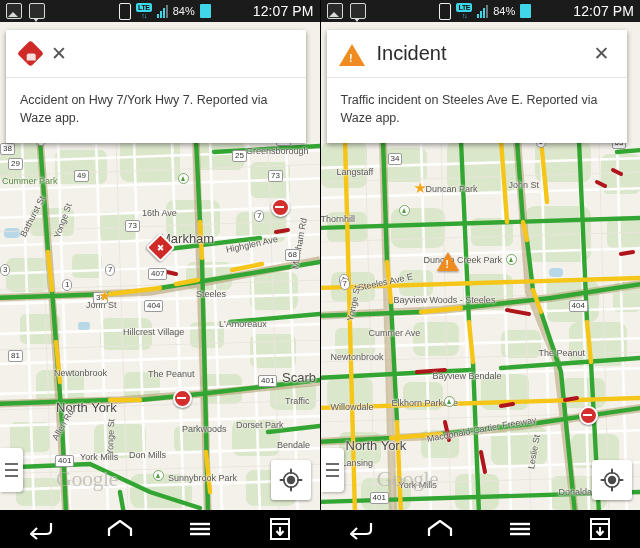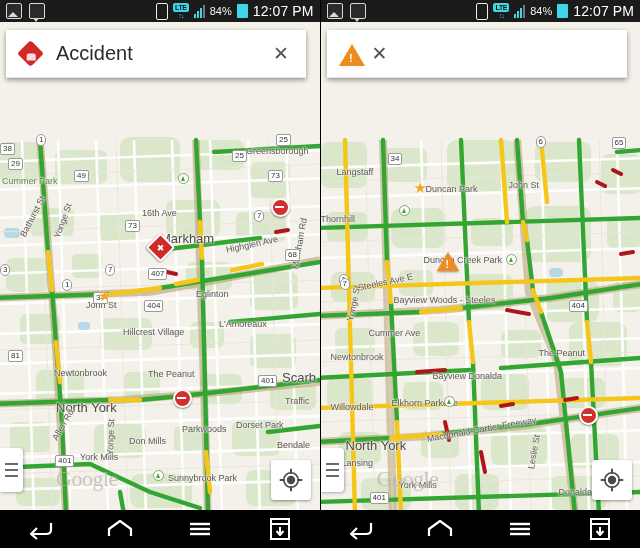--- a/index.html
+++ b/index.html
@@ -25,21 +25,21 @@
   .lte{background:#3fd7e8;color:#111;font-size:7px;font-weight:bold;padding:1px 2px;border-radius:2px;
        line-height:7px;letter-spacing:-.3px;}
   .lte-wrap{display:flex;flex-direction:column;align-items:center;gap:1px;}
   .lte-arrows{color:#3fd7e8;font-size:7px;line-height:6px;letter-spacing:-1px;}
   .bars{display:flex;align-items:flex-end;gap:1px;height:13px;}
   .bars i{display:block;width:2px;background:#3fd7e8;}
   .bars i:nth-child(1){height:4px}.bars i:nth-child(2){height:7px}
   .bars i:nth-child(3){height:10px}.bars i:nth-child(4){height:13px;background:#6f7a7c}
   .sb-text{color:#f2f2f2;font-size:11px;}
   .battery{width:11px;height:14px;background:#3fd7e8;border-radius:1px;}
-  .clock{color:#fff;font-size:14px;letter-spacing:.1px;}
+  .clock{color:#fff;font-size:14px;letter-spacing:.1px;margin-left:37px;}
 
   
   .map{position:absolute;top:22px;left:0;width:320px;height:488px;background:#f4f1ea;overflow:hidden;}
   .map svg{display:block;}
   .maplabel{position:absolute;color:#5b5b5b;font-size:9px;white-space:nowrap;
             text-shadow:0 0 2px #f4f1ea,0 0 2px #f4f1ea,0 0 3px #f4f1ea;pointer-events:none;}
   .maplabel.big{font-size:13px;color:#4a4a4a;}
   .maplabel.park{color:#5b8a4a;}
 
   .shield{position:absolute;background:#fff;border:1px solid #9a9a9a;border-radius:2px;
@@ -251,33 +251,33 @@
       </svg>
 
       <div>
           <div class="maplabel park" style="left: 2px; top: 154px;">Cummer Park</div>
           <div class="maplabel" style="left: 18px; top: 212px; transform: rotate(-63deg); transform-origin: 0px 0px;">Bathurst St</div>
           <div class="maplabel" style="left: 52px; top: 214px; transform: rotate(-70deg); transform-origin: 0px 0px;">Yonge St</div>
           <div class="maplabel" style="left: 142px; top: 186px;">16th Ave</div>
           <div class="maplabel big" style="left: 160px; top: 209px;">Markham</div>
           <div class="maplabel" style="left: 246px; top: 124px;">Greensborough</div>
           <div class="maplabel" style="left: 225px; top: 223px; transform: rotate(-12deg); transform-origin: 0px 0px;">Highglen Ave</div>
-          <div class="maplabel" style="left: 196px; top: 267px;">Eglinton</div>
+          <div class="maplabel" style="left: 196px; top: 267px;">Steeles</div>
           <div class="maplabel" style="left: 290px; top: 246px; transform: rotate(-80deg); transform-origin: 0px 0px;">Markham Rd</div>
           <div class="maplabel" style="left: 86px; top: 278px;">John St</div>
           <div class="maplabel" style="left: 123px; top: 305px;">Hillcrest Village</div>
           <div class="maplabel" style="left: 219px; top: 297px;">L'Amoreaux</div>
           <div class="maplabel" style="left: 54px; top: 346px;">Newtonbrook</div>
           <div class="maplabel" style="left: 148px; top: 347px;">The Peanut</div>
           <div class="maplabel big" style="left: 282px; top: 348px; text-align: right;">Scarb</div>
           <div class="maplabel" style="left: 285px; top: 374px;">Traffic</div>
           <div class="maplabel big" style="left: 56px; top: 378px;">North York</div>
           <div class="maplabel" style="left: 182px; top: 402px;">Parkwoods</div>
           <div class="maplabel" style="left: 236px; top: 398px;">Dorset Park</div>
-          <div class="maplabel" style="left: 129px; top: 414px;">Don Mills</div>
+          <div class="maplabel" style="left: 129px; top: 428px;">Don Mills</div>
           <div class="maplabel" style="left: 277px; top: 418px;">Bendale</div>
           <div class="maplabel" style="left: 80px; top: 430px;">York Mills</div>
           <div class="maplabel" style="left: 168px; top: 451px;">Sunnybrook Park</div>
           <div class="maplabel" style="left: 105px; top: 433px; transform: rotate(-88deg); transform-origin: 0px 0px;">Yonge St</div>
           <div class="maplabel" style="left: 50px; top: 415px; transform: rotate(-60deg); transform-origin: 0px 0px;">Allen Rd</div>
         </div>
       <div>
           <div class="shield" style="left: 0px; top: 121px;">38</div>
           <div class="shield oval" style="left: 36px; top: 112px;">1</div>
           <div class="shield" style="left: 8px; top: 136px;">29</div>
@@ -329,23 +329,23 @@
           </g>
         </svg>
       </div>
     </div>
 
     <div class="card">
       <div class="card-head">
         <div class="card-badge">
           <div class="badge-diamond"></div>
         </div>
-        <div class="card-title">Accident</div>
         <div class="card-close">✕</div>
       </div>
+      <div class="card-body">Accident on Hwy 7/York Hwy 7. Reported via Waze app.</div>
     </div>
   </div>
 
   <div class="panel right">
 
     <div class="statusbar">
       <div class="sb-left">
         <span class="sb-ico ico-photo"></span>
         <span class="sb-ico ico-msg"></span>
       </div>
@@ -497,21 +497,21 @@
           <div class="maplabel" style="left: 16px; top: 145px;">Langstaff</div>
           <div class="maplabel" style="left: 105px; top: 162px;">Duncan Park</div>
           <div class="maplabel" style="left: 0px; top: 192px;">Thornhill</div>
           <div class="maplabel" style="left: 188px; top: 158px;">John St</div>
           <div class="maplabel" style="left: 103px; top: 233px;">Duncan Creek Park</div>
           <div class="maplabel" style="left: 36px; top: 261px; transform: rotate(-12deg); transform-origin: 0px 0px;">Steeles Ave E</div>
           <div class="maplabel" style="left: 73px; top: 273px;">Bayview Woods - Steeles</div>
           <div class="maplabel" style="left: 24px; top: 298px; transform: rotate(-78deg); transform-origin: 0px 0px;">Yonge St</div>
           <div class="maplabel" style="left: 48px; top: 306px;">Cummer Ave</div>
           <div class="maplabel" style="left: 10px; top: 330px;">Newtonbrook</div>
-          <div class="maplabel" style="left: 112px; top: 349px;">Bayview Donalda</div>
+          <div class="maplabel" style="left: 112px; top: 349px;">Bayview Bendale</div>
           <div class="maplabel" style="left: 218px; top: 326px;">The Peanut</div>
           <div class="maplabel" style="left: 10px; top: 380px; text-align: center;">Willowdale</div>
           <div class="maplabel" style="left: 71px; top: 376px;">Elkhorn Parkette</div>
           <div class="maplabel" style="left: 105px; top: 412px; transform: rotate(-10deg); transform-origin: 0px 0px;">Macdonald-Cartier Freeway</div>
           <div class="maplabel big" style="left: 25px; top: 416px;">North York</div>
           <div class="maplabel" style="left: 21px; top: 436px;">Lansing</div>
           <div class="maplabel" style="left: 78px; top: 458px;">York Mills</div>
           <div class="maplabel" style="left: 205px; top: 446px; transform: rotate(-80deg); transform-origin: 0px 0px;">Leslie St</div>
           <div class="maplabel" style="left: 238px; top: 465px;">Donalda Club</div>
         </div>
@@ -557,22 +557,24 @@
       </div>
     </div>
 
     <div class="card">
       <div class="card-head">
         <div class="card-badge">
           <div class="badge-tri">
               <b>!</b>
             </div>
         </div>
+        <div class="card-title">Incident</div>
         <div class="card-close">✕</div>
       </div>
+      <div class="card-body">Traffic incident on Steeles Ave E. Reported via Waze app.</div>
     </div>
   </div>
 </div>
 
 <div class="navbar">
   <div class="nav-half">
     <div class="navbtn">
       <svg width="30" height="22" viewBox="0 0 30 22">
         <path d="M26 5 L26 12 Q26 16 21 16 L8 16" fill="none" stroke="#fff" stroke-width="2.2"></path>
         <path d="M12 10 L6 16 L12 21" fill="none" stroke="#fff" stroke-width="2.2" stroke-linejoin="round"></path>

